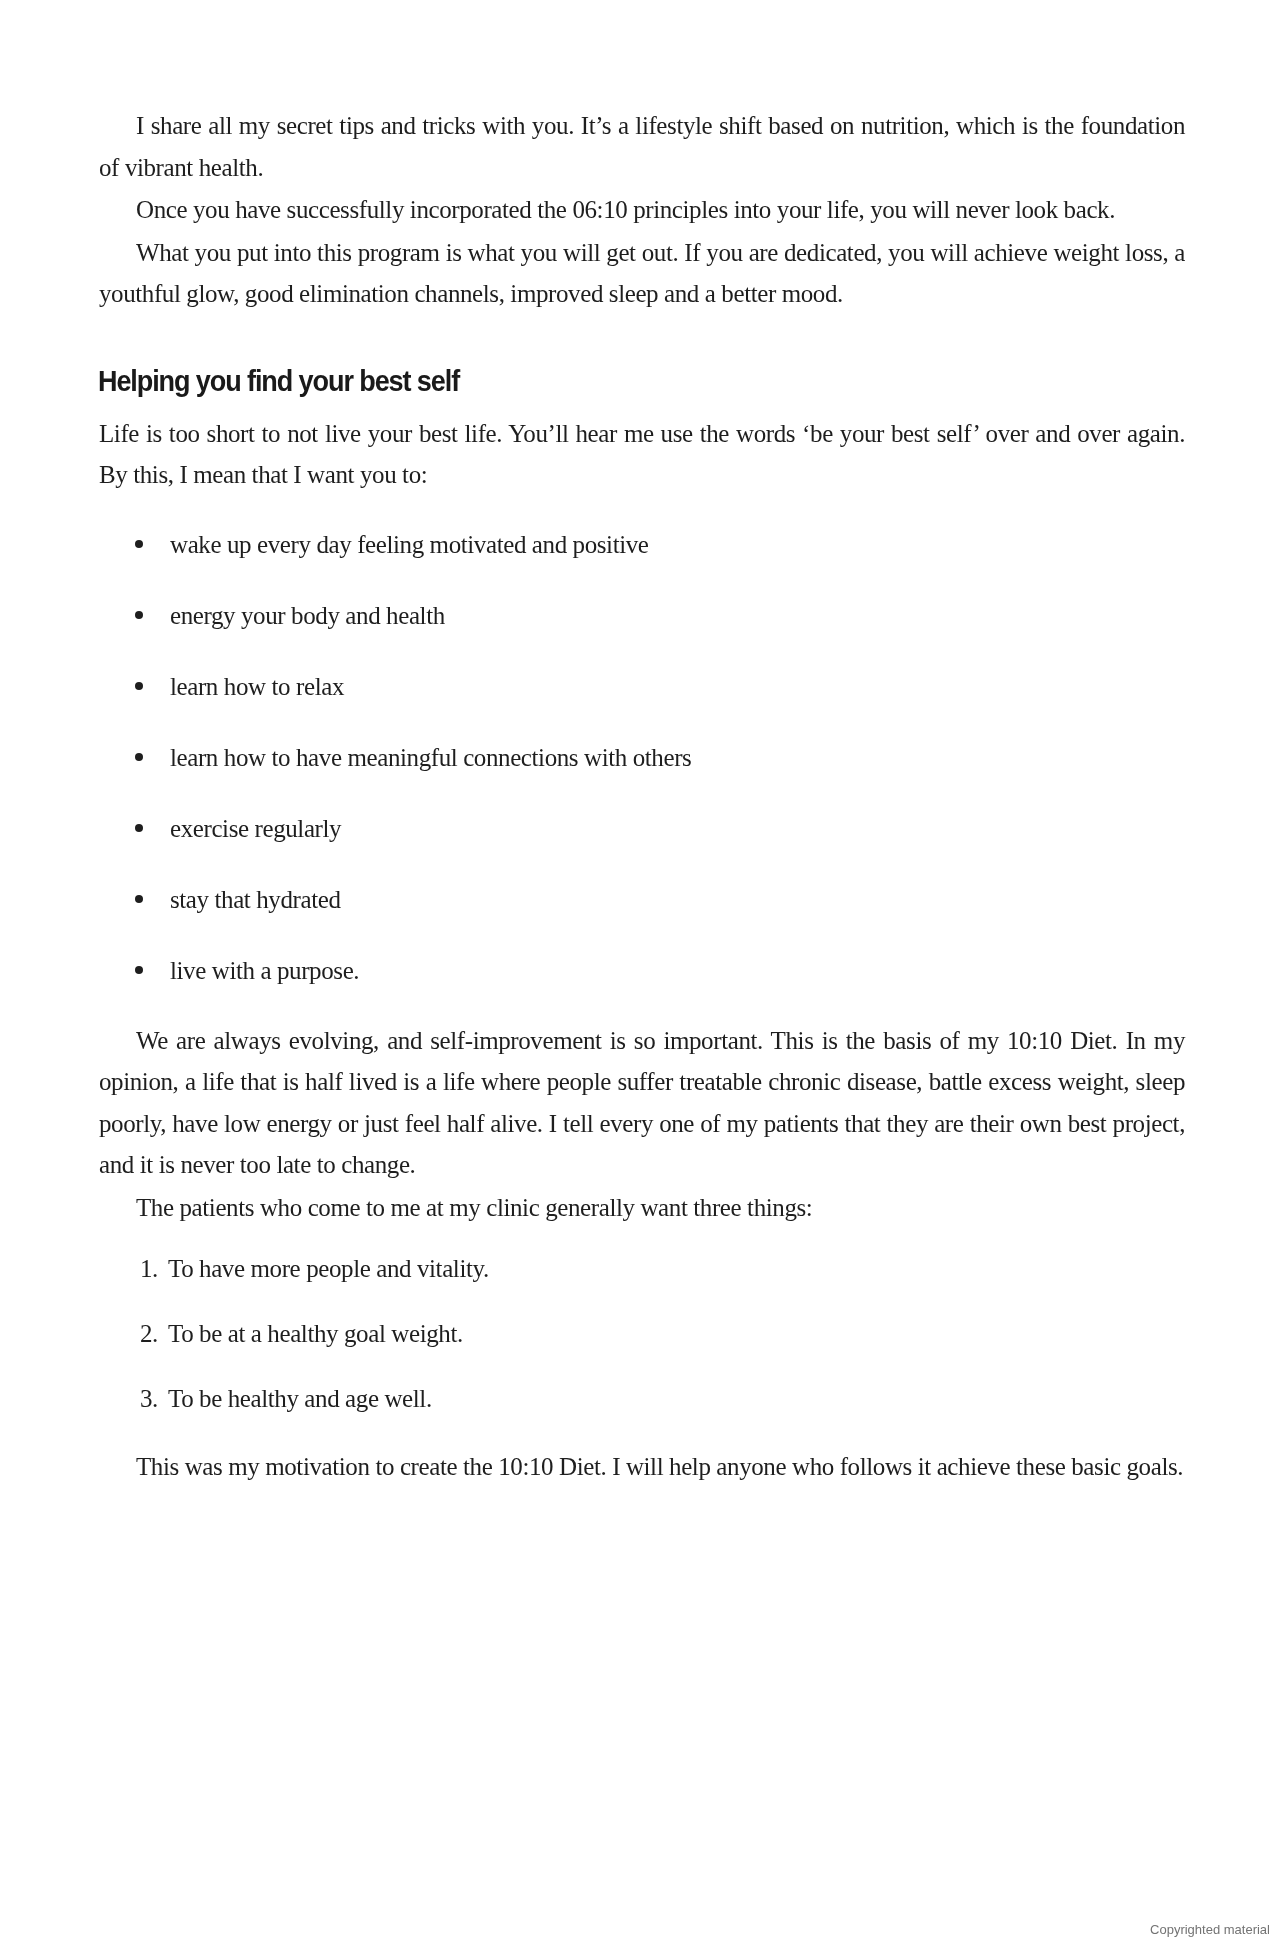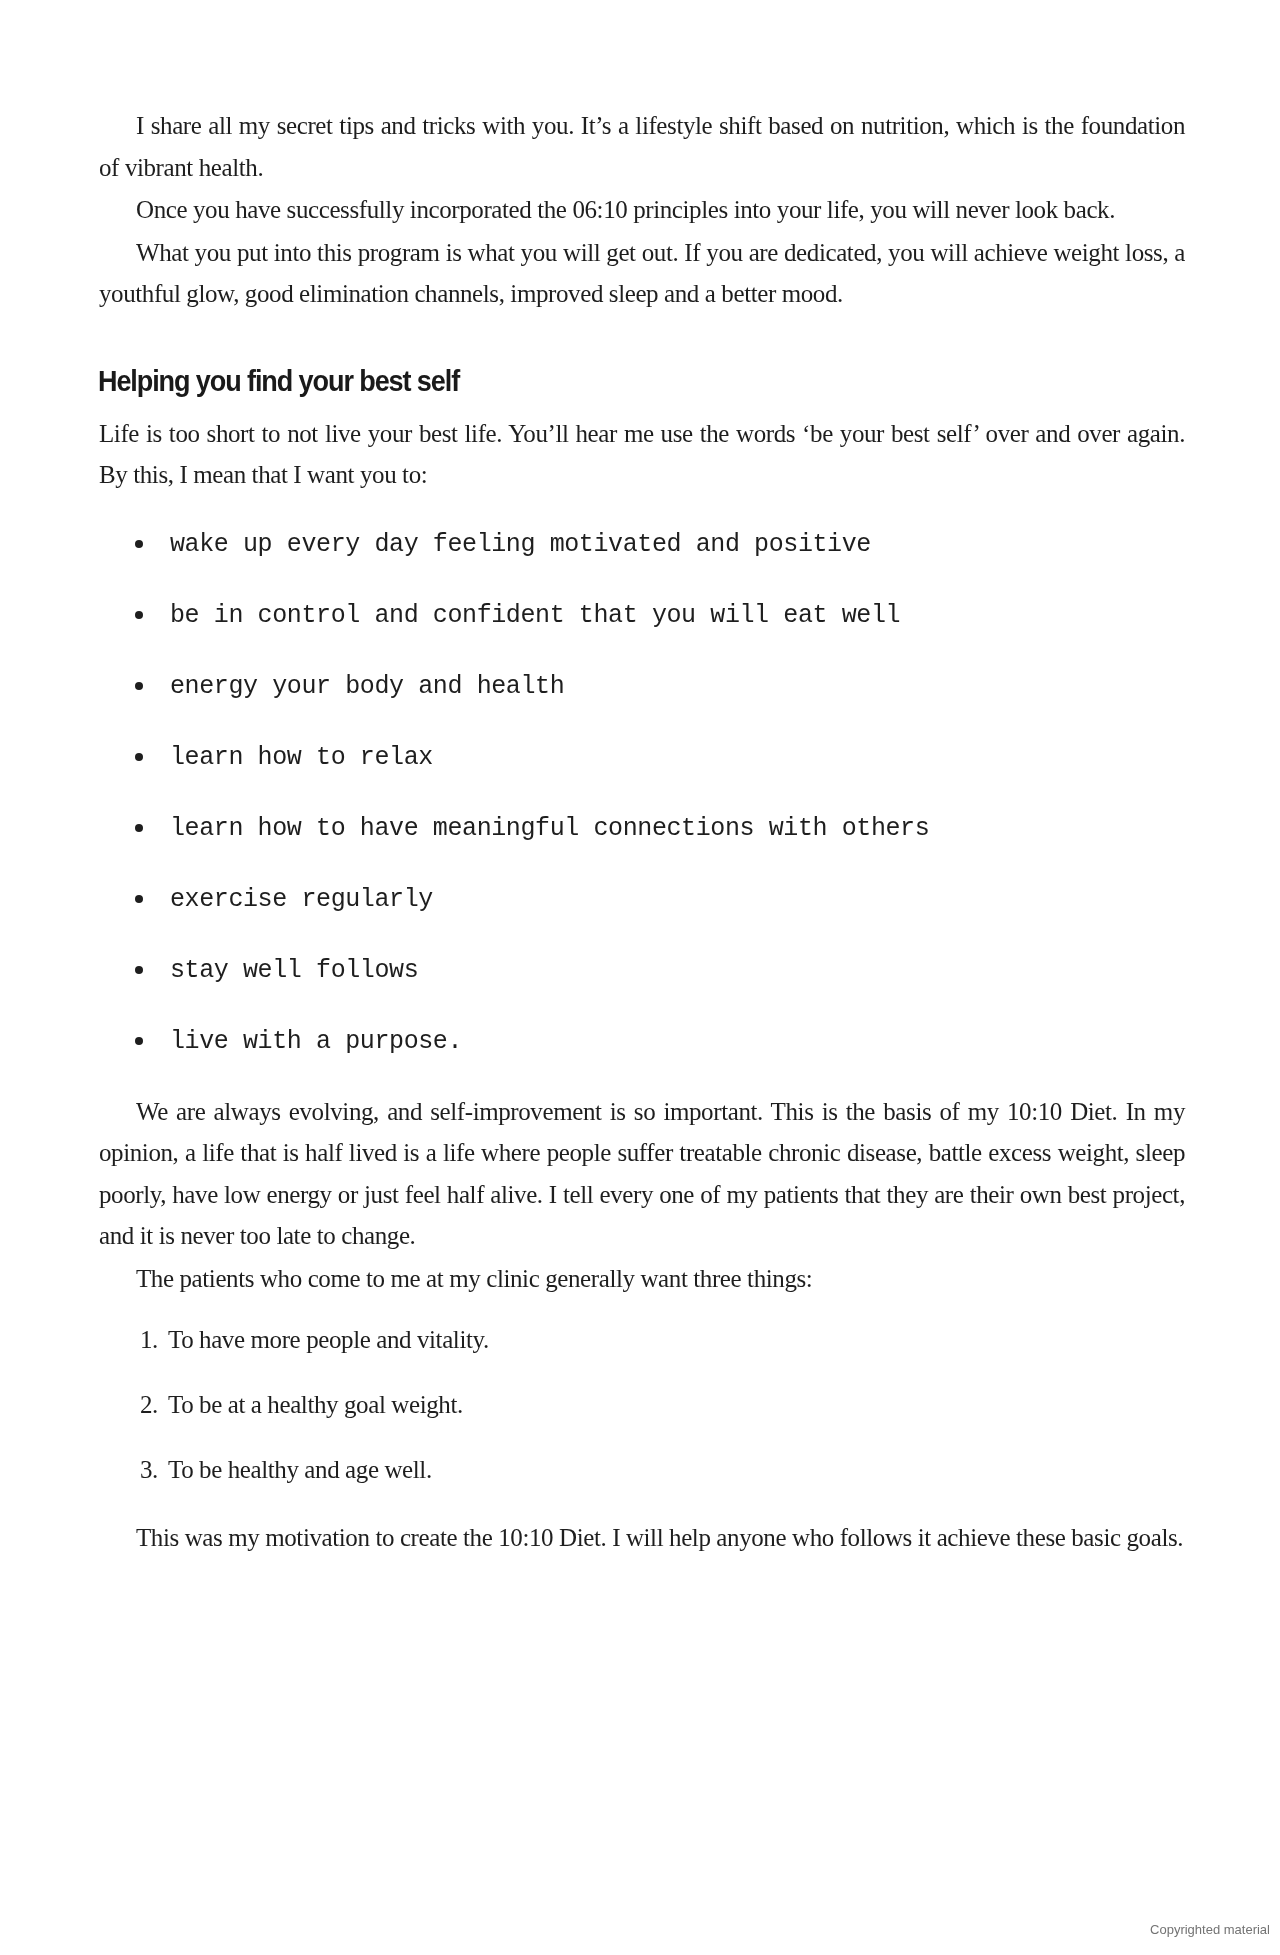--- a/index.html
+++ b/index.html
@@ -38,21 +38,20 @@
       margin: 46px 0 12px 0;
       color: #1a1a1a;
       transform: scaleX(0.9);
       transform-origin: left center;
       white-space: nowrap;
     }
     ul.bullets {
       list-style: none;
       margin: 28px 0 22px 0;
       padding: 0;
-      font-family: Liberation Mono, monospace;
     }
     ul.bullets li {
       position: relative;
       padding-left: 72px;
       height: 71px;
       line-height: 41px;
     }
     ul.bullets li .bullet {
       position: absolute;
       left: 37px;
@@ -93,26 +92,25 @@
   <p>I share all my secret tips and tricks with you. It’s a lifestyle shift based on nutrition, which is the foundation of vibrant health.</p>
   <p>Once you have successfully incorporated the 06:10 principles into your life, you will never look back.</p>
   <p>What you put into this program is what you will get out. If you are dedicated, you will achieve weight loss, a youthful glow, good elimination channels, improved sleep and a better mood.</p>
 
   <h2 class="heading">Helping you find your best self</h2>
 
   <p style="text-indent:0">Life is too short to not live your best life. You’ll hear me use the words ‘be your best self’ over and over again. By this, I mean that I want you to:</p>
 
   <ul class="bullets">
     <li><span class="bullet"></span><span>wake up every day feeling motivated and positive</span></li>
-    <li><span class="bullet"></span><span>be in control and confident that you will eat well</span></li>
     <li><span class="bullet"></span><span>energy your body and health</span></li>
     <li><span class="bullet"></span><span>learn how to relax</span></li>
     <li><span class="bullet"></span><span>learn how to have meaningful connections with others</span></li>
     <li><span class="bullet"></span><span>exercise regularly</span></li>
-    <li><span class="bullet"></span><span>stay well follows</span></li>
+    <li><span class="bullet"></span><span>stay that hydrated</span></li>
     <li style="height:48px"><span class="bullet"></span><span>live with a purpose.</span></li>
   </ul>
 
   <p>We are always evolving, and self-improvement is so important. This is the basis of my 10:10 Diet. In my opinion, a life that is half lived is a life where people suffer treatable chronic disease, battle excess weight, sleep poorly, have low energy or just feel half alive. I tell every one of my patients that they are their own best project, and it is never too late to change.</p>
   <p>The patients who come to me at my clinic generally want three things:</p>
 
   <ol class="goals">
     <li><span class="num">1.</span><span>To have more people and vitality.</span></li>
     <li><span class="num">2.</span><span>To be at a healthy goal weight.</span></li>
     <li style="height:48px"><span class="num">3.</span><span>To be healthy and age well.</span></li>

